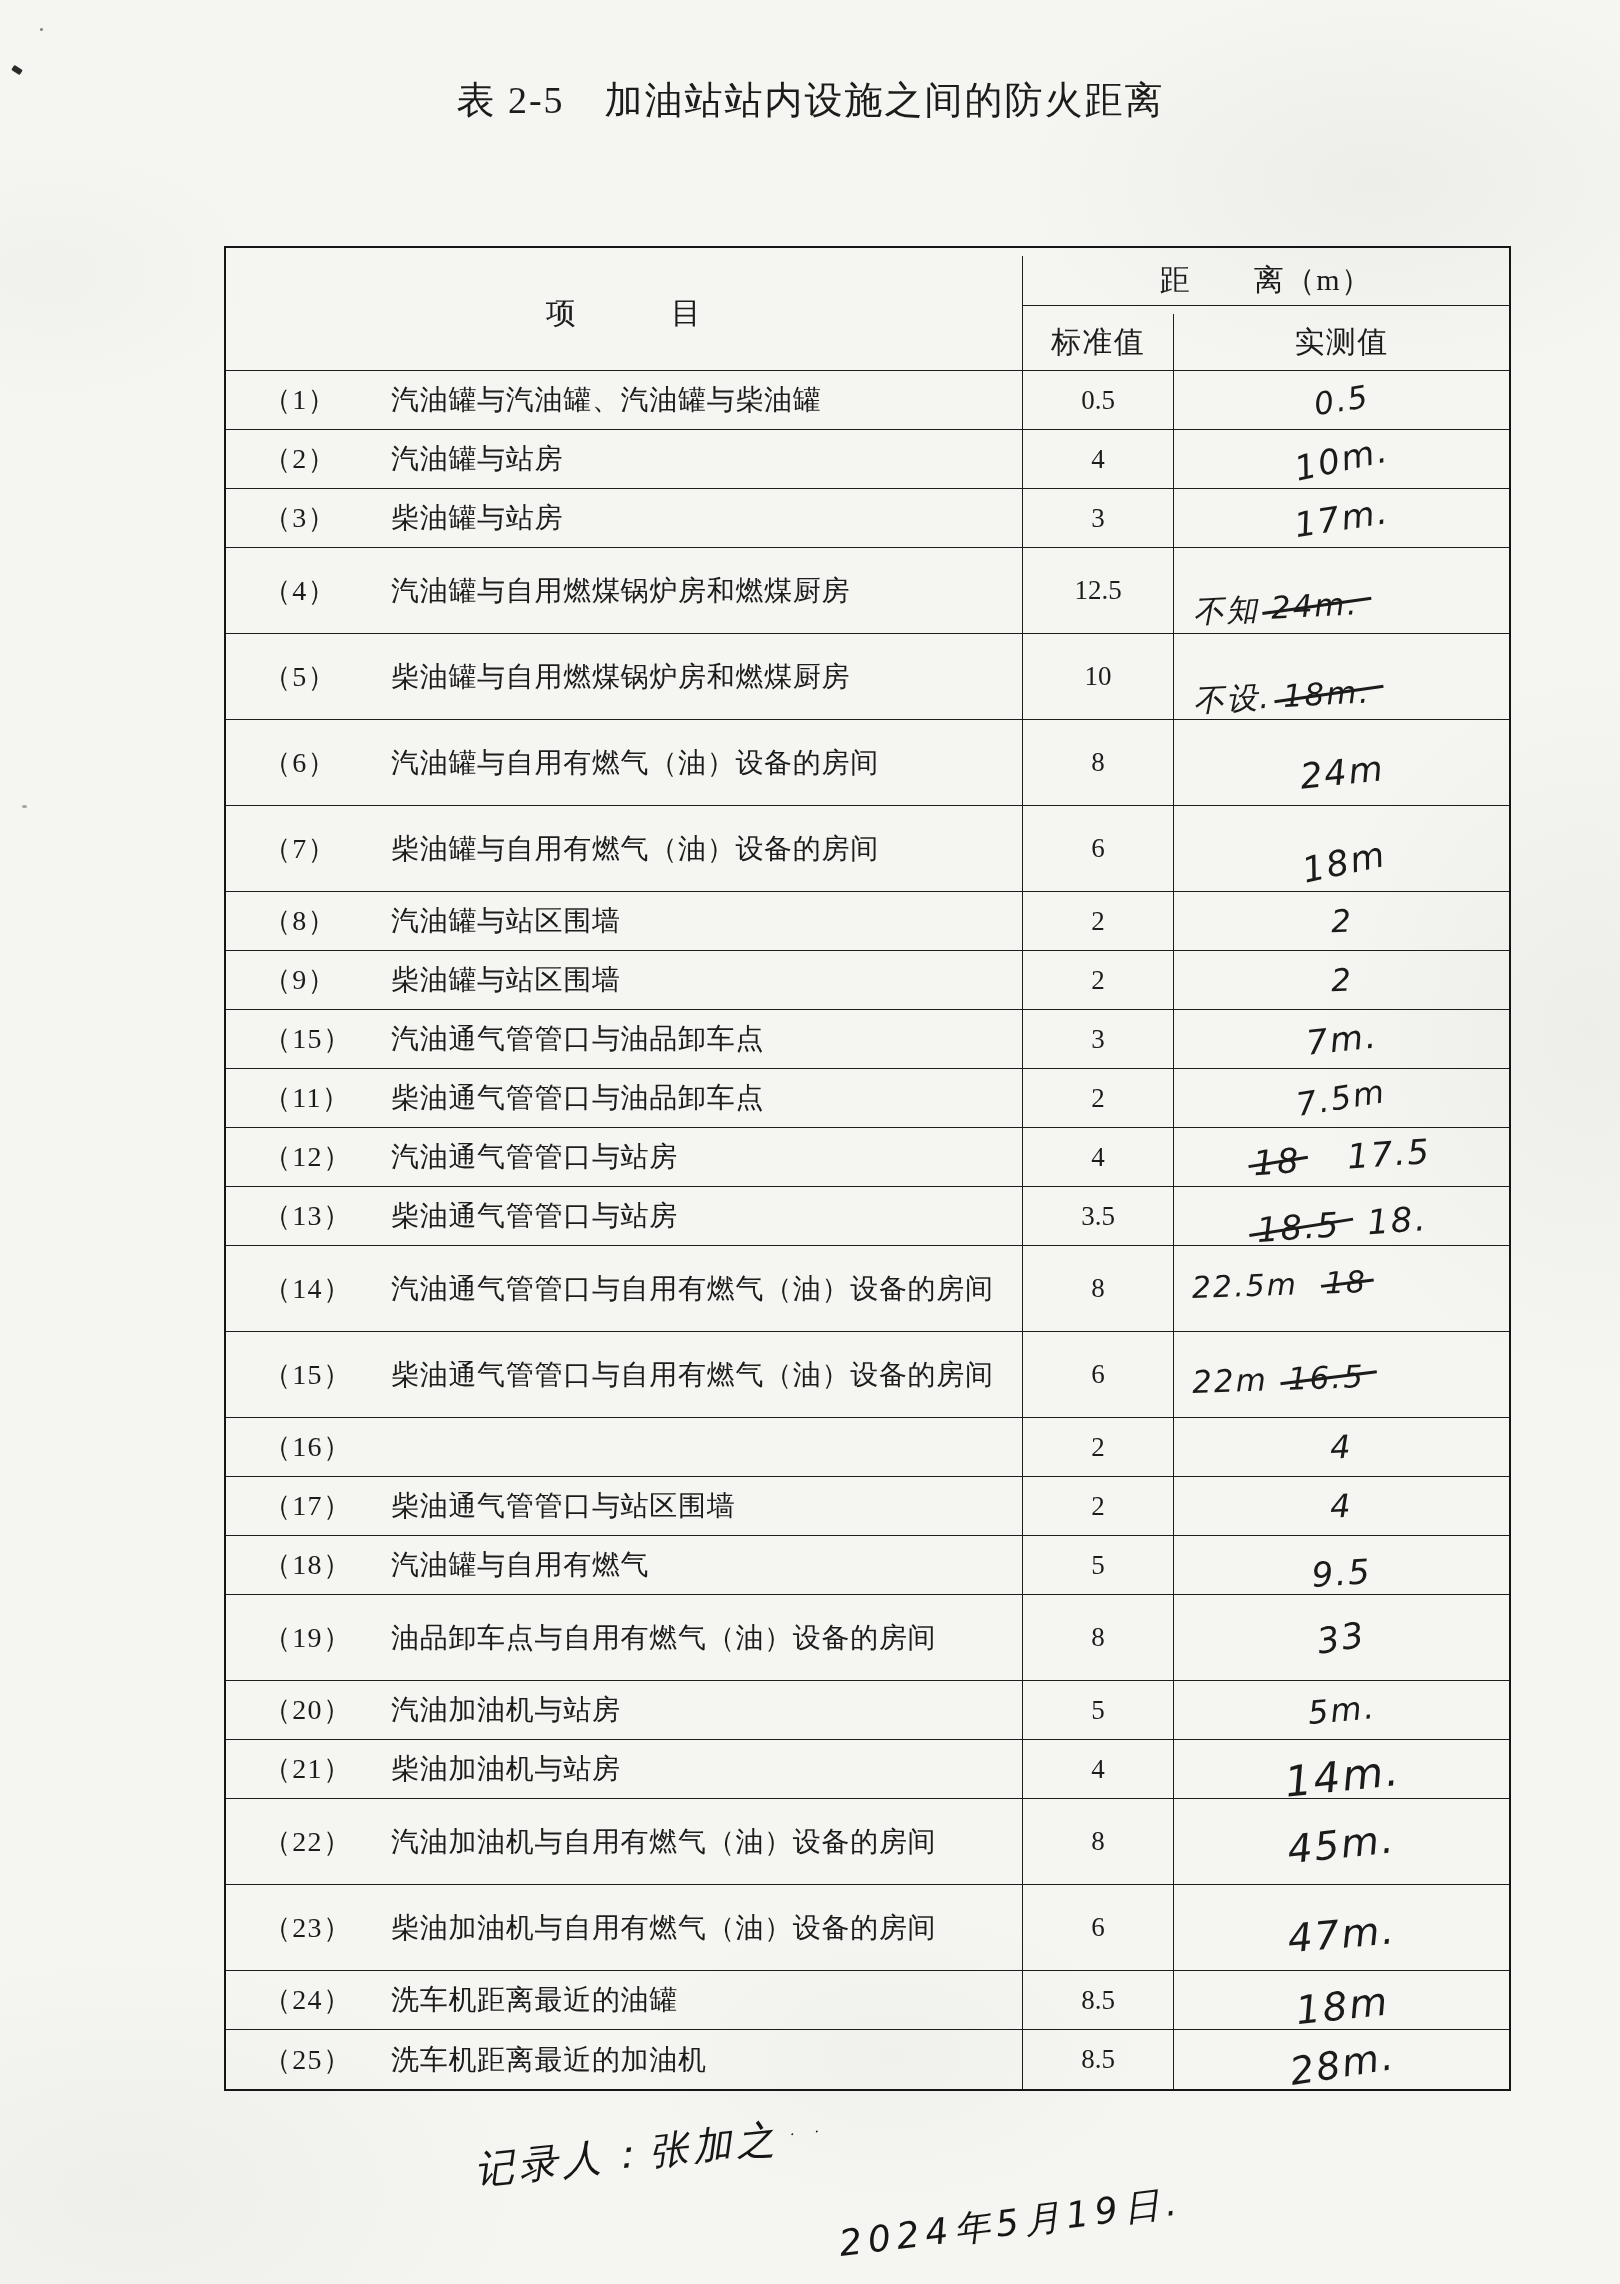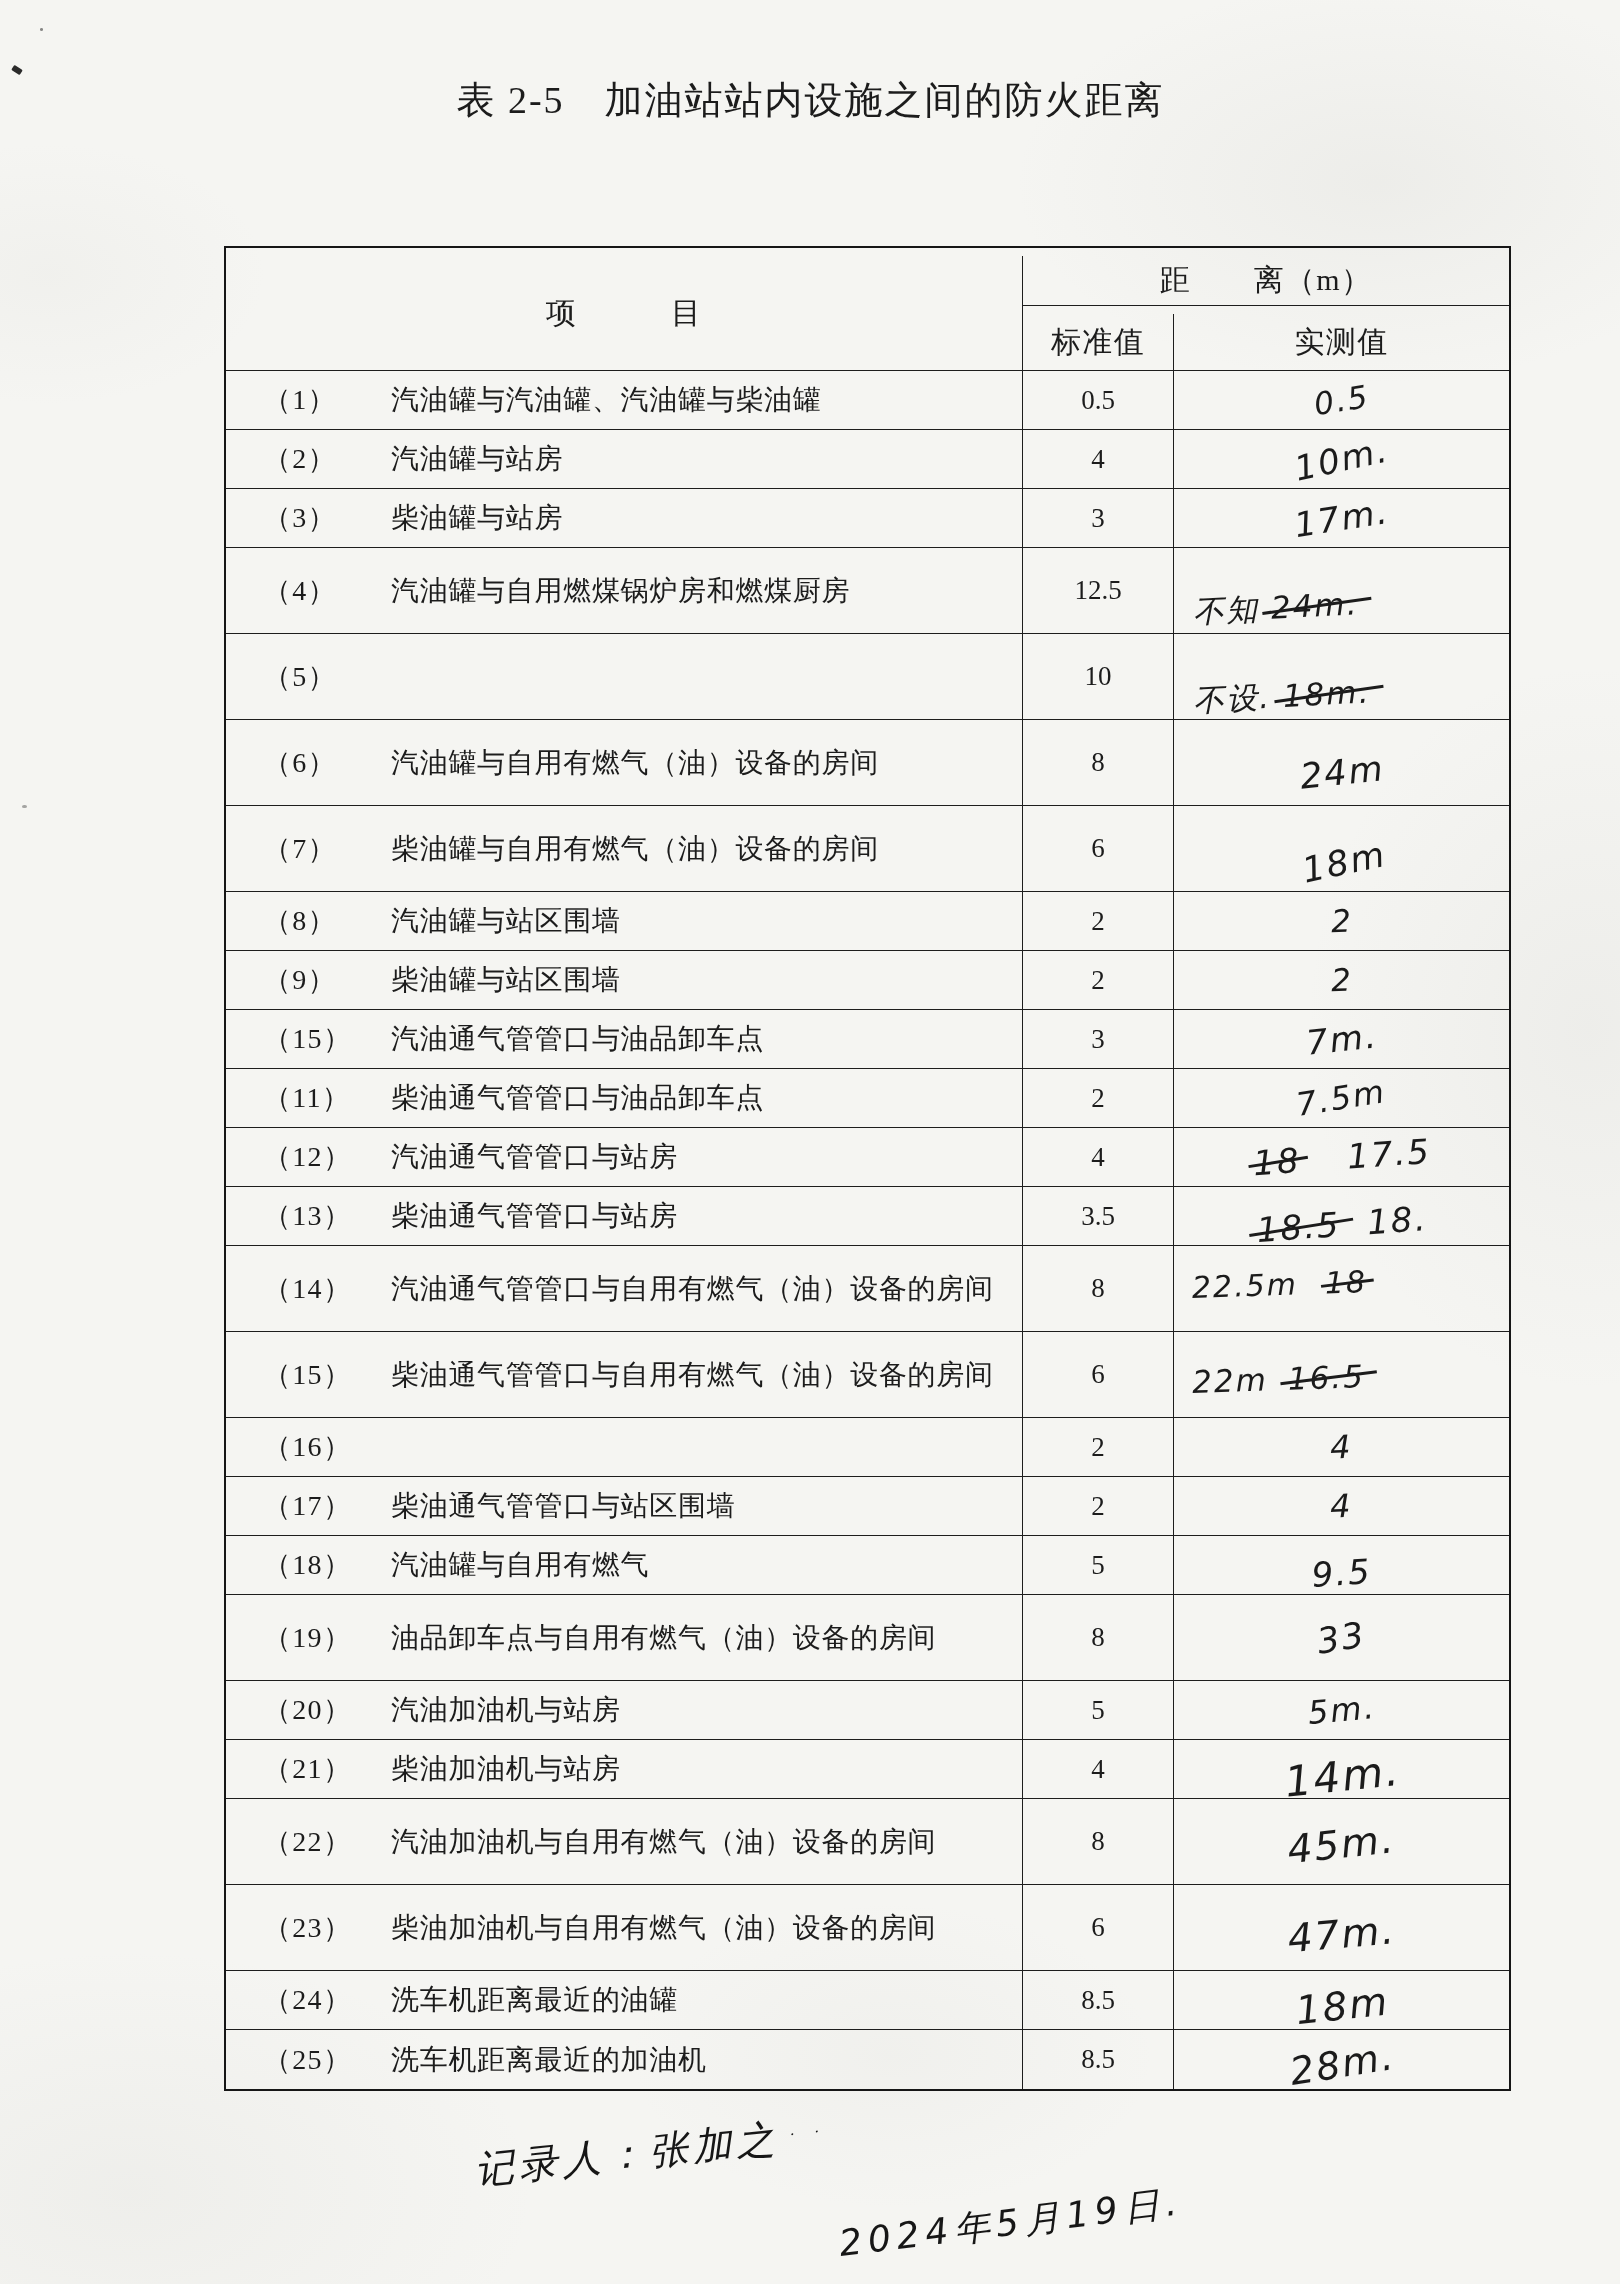--- a/index.html
+++ b/index.html
@@ -146,20 +146,21 @@
   </div>
   <div class="c c3 h128 a-left">
     <span class="mv" style="font-size: 31px; transform: rotate(-3deg) translateY(17.5px); gap: 12px;">
         <span class="seg">不知</span>
         <span class="seg struck">24m.</span>
       </span>
   </div>
 
   <div class="c c1 rb h128">
     <span class="no">（5）</span>
+    <span class="it">柴油罐与自用燃煤锅炉房和燃煤厨房</span>
   </div>
   <div class="c c2 rb h128">
     <span class="sv">10</span>
   </div>
   <div class="c c3 h128 a-left">
     <span class="mv" style="font-size: 31px; transform: rotate(-3deg) translateY(20px); gap: 12px;">
         <span class="seg">不设.</span>
         <span class="seg struck">18m.</span>
       </span>
   </div>

